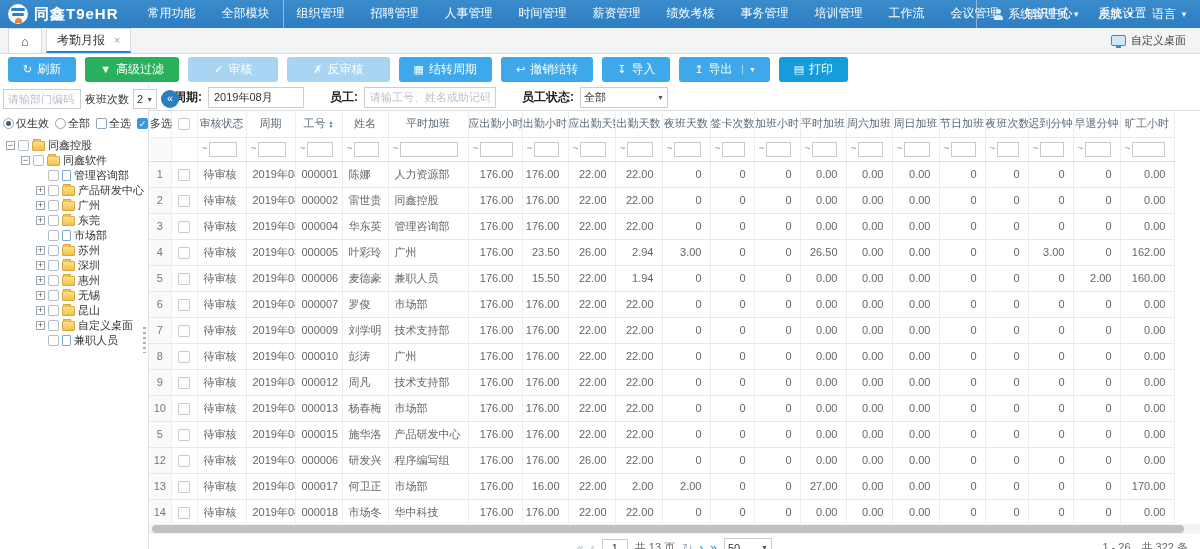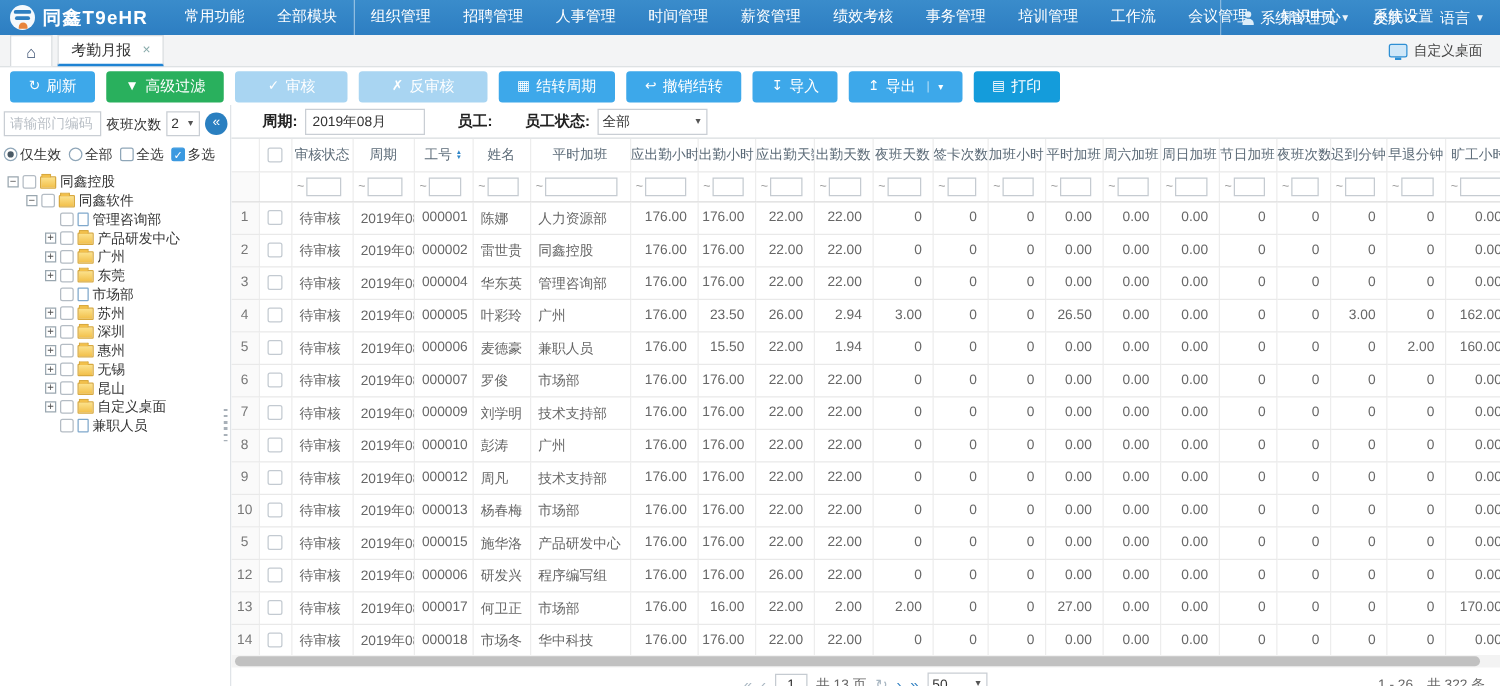--- a/index.html
+++ b/index.html
@@ -41,21 +41,21 @@
     padding:0 15px; cursor:pointer; font-family:inherit; white-space:nowrap; }
   .tb-btn.blue { background:#3da8ea; }
   .tb-btn.green { background:#29b05d; }
   .tb-btn.disabled { background:#a9d5f2; padding:0 26px; }
   .tb-btn.print { background:#149cdb; }
   .tb-icon { font-size:11px; line-height:1; }
   .caret-part { border-left:1px solid rgba(255,255,255,.55); padding-left:8px; margin-left:4px; font-size:8px; }
 
   
   .content { display:flex; height:465px; }
-  .sidebar { width:185px; border-right:1px solid #e0e4e8; position:relative; padding-top:3px; flex:none; }
+  .sidebar { width:149px; border-right:1px solid #e0e4e8; position:relative; padding-top:3px; flex:none; }
   .side-controls { display:flex; align-items:center; gap:4px; padding:2px 2px 5px 3px; }
   .dept-input { width:78px; height:20px; border:1px solid #c9ced4; font-size:11px; padding:0 4px; color:#333; }
   .dept-input::placeholder { color:#b9bfc6; }
   .lvl-label { font-size:11px; color:#333; white-space:nowrap; }
   .mini-select { height:20px; border:1px solid #c9ced4; background:#fff; font-size:11px; color:#333;
     display:flex; align-items:center; justify-content:space-between; padding:0 3px; gap:3px; cursor:pointer; }
   .lvl-select { width:32px; }
   .sel-caret { font-size:7px; color:#555; }
   .collapse-btn { width:18px; height:18px; border-radius:50%; background:#2a7fc0; color:#fff; font-size:11px; line-height:17px;
     text-align:center; cursor:pointer; flex:none; }
@@ -330,20 +330,21 @@
         </div>
       </div>
     <div class="drag-handle"></div>
   </div>
 
   <div class="main">
     <div class="filterbar">
       <span class="f-label">周期:</span>
       <input class="period-input" value="2019年08月" style="">
       <span class="f-label ml">员工:</span>
+      <input class="emp-input" placeholder="请输工号、姓名或助记码" style="">
       <span class="f-label ml">员工状态:</span>
       <div class="mini-select status-select">
         <span>全部</span>
         <span class="sel-caret">▼</span>
       </div>
     </div>
 
     <div class="grid-wrap">
       <table class="grid">
         <colgroup>

